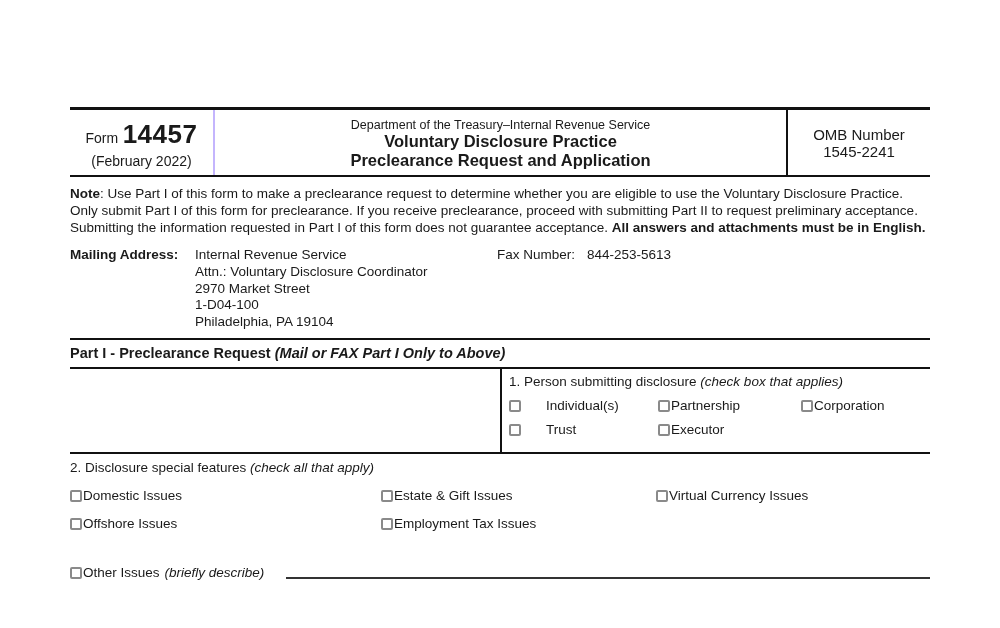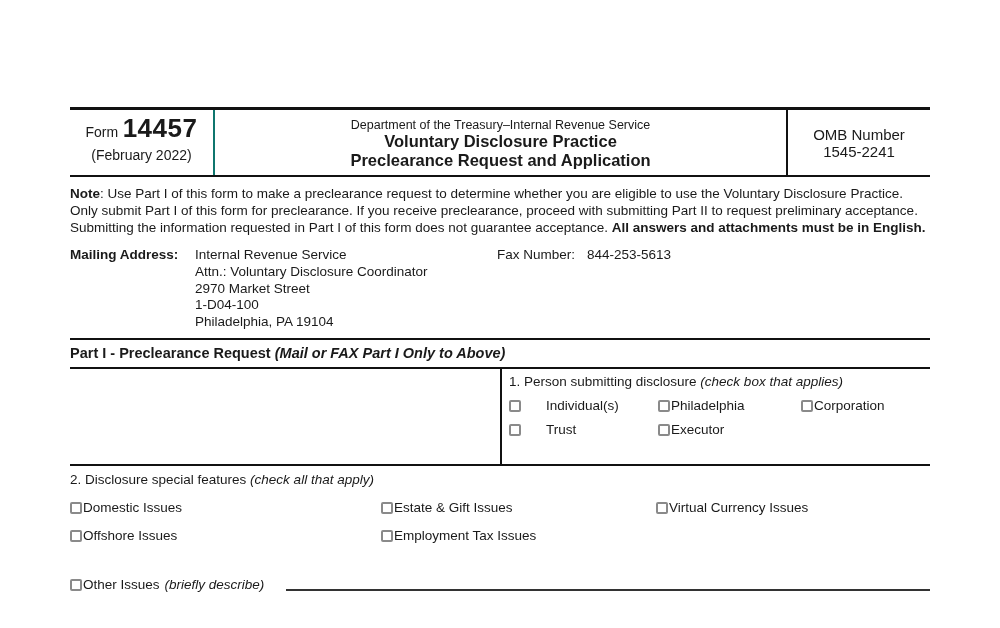--- a/index.html
+++ b/index.html
@@ -14,23 +14,23 @@
 
   
   .hdr {
     display: flex;
     border-top: 3px solid #111;
     border-bottom: 2px solid #111;
     height: 70px;
   }
   .hdr-left {
     width: 145px;
-    border-right: 2px solid #0f766e;
+    border-right: 2px solid #c4b5fd;
     text-align: center;
-    padding-top: 3px;
+    padding-top: 9px;
   }
   .form-word { font-size: 14px; }
   .form-number { font-size: 26px; font-weight: bold; letter-spacing: 0.5px; }
   .form-rev { font-size: 14px; margin-top: 3px; }
   .hdr-center {
     width: 573px;
     border-right: 2px solid #111;
     text-align: center;
     padding-top: 8px;
   }
@@ -71,21 +71,21 @@
   
   .rule { border-top: 2.5px solid #111; margin-top: 7px; }
   .part1-head {
     font-size: 14.5px; font-weight: bold;
     padding: 5px 0 6px 0;
   }
   .q1-box {
     display: flex;
     border-top: 2px solid #111;
     border-bottom: 2px solid #111;
-    height: 99px;
+    height: 87px;
   }
   .q1-spacer { width: 430px; }
   .q1-cell {
     flex: 1;
     border-left: 2px solid #111;
     padding: 5px 0 0 7px;
     font-size: 13.5px;
   }
   .cb-row { display: flex; margin-top: 9px; align-items: center; }
   .cb-item { display: flex; align-items: center; }
@@ -175,21 +175,21 @@
         <span>1. Person submitting disclosure</span>
         <span class="i">(check box that applies)</span>
       </div>
       <div class="cb-row">
         <div class="cb-item">
           <span class="cb"></span>
           <span class="cb-label">Individual(s)</span>
         </div>
         <div class="cb-item">
           <span class="cb"></span>
-          <span class="cb-label">Philadelphia</span>
+          <span class="cb-label">Partnership</span>
         </div>
         <div class="cb-item">
           <span class="cb"></span>
           <span class="cb-label">Corporation</span>
         </div>
       </div>
       <div class="cb-row">
         <div class="cb-item">
           <span class="cb"></span>
           <span class="cb-label">Trust</span>

